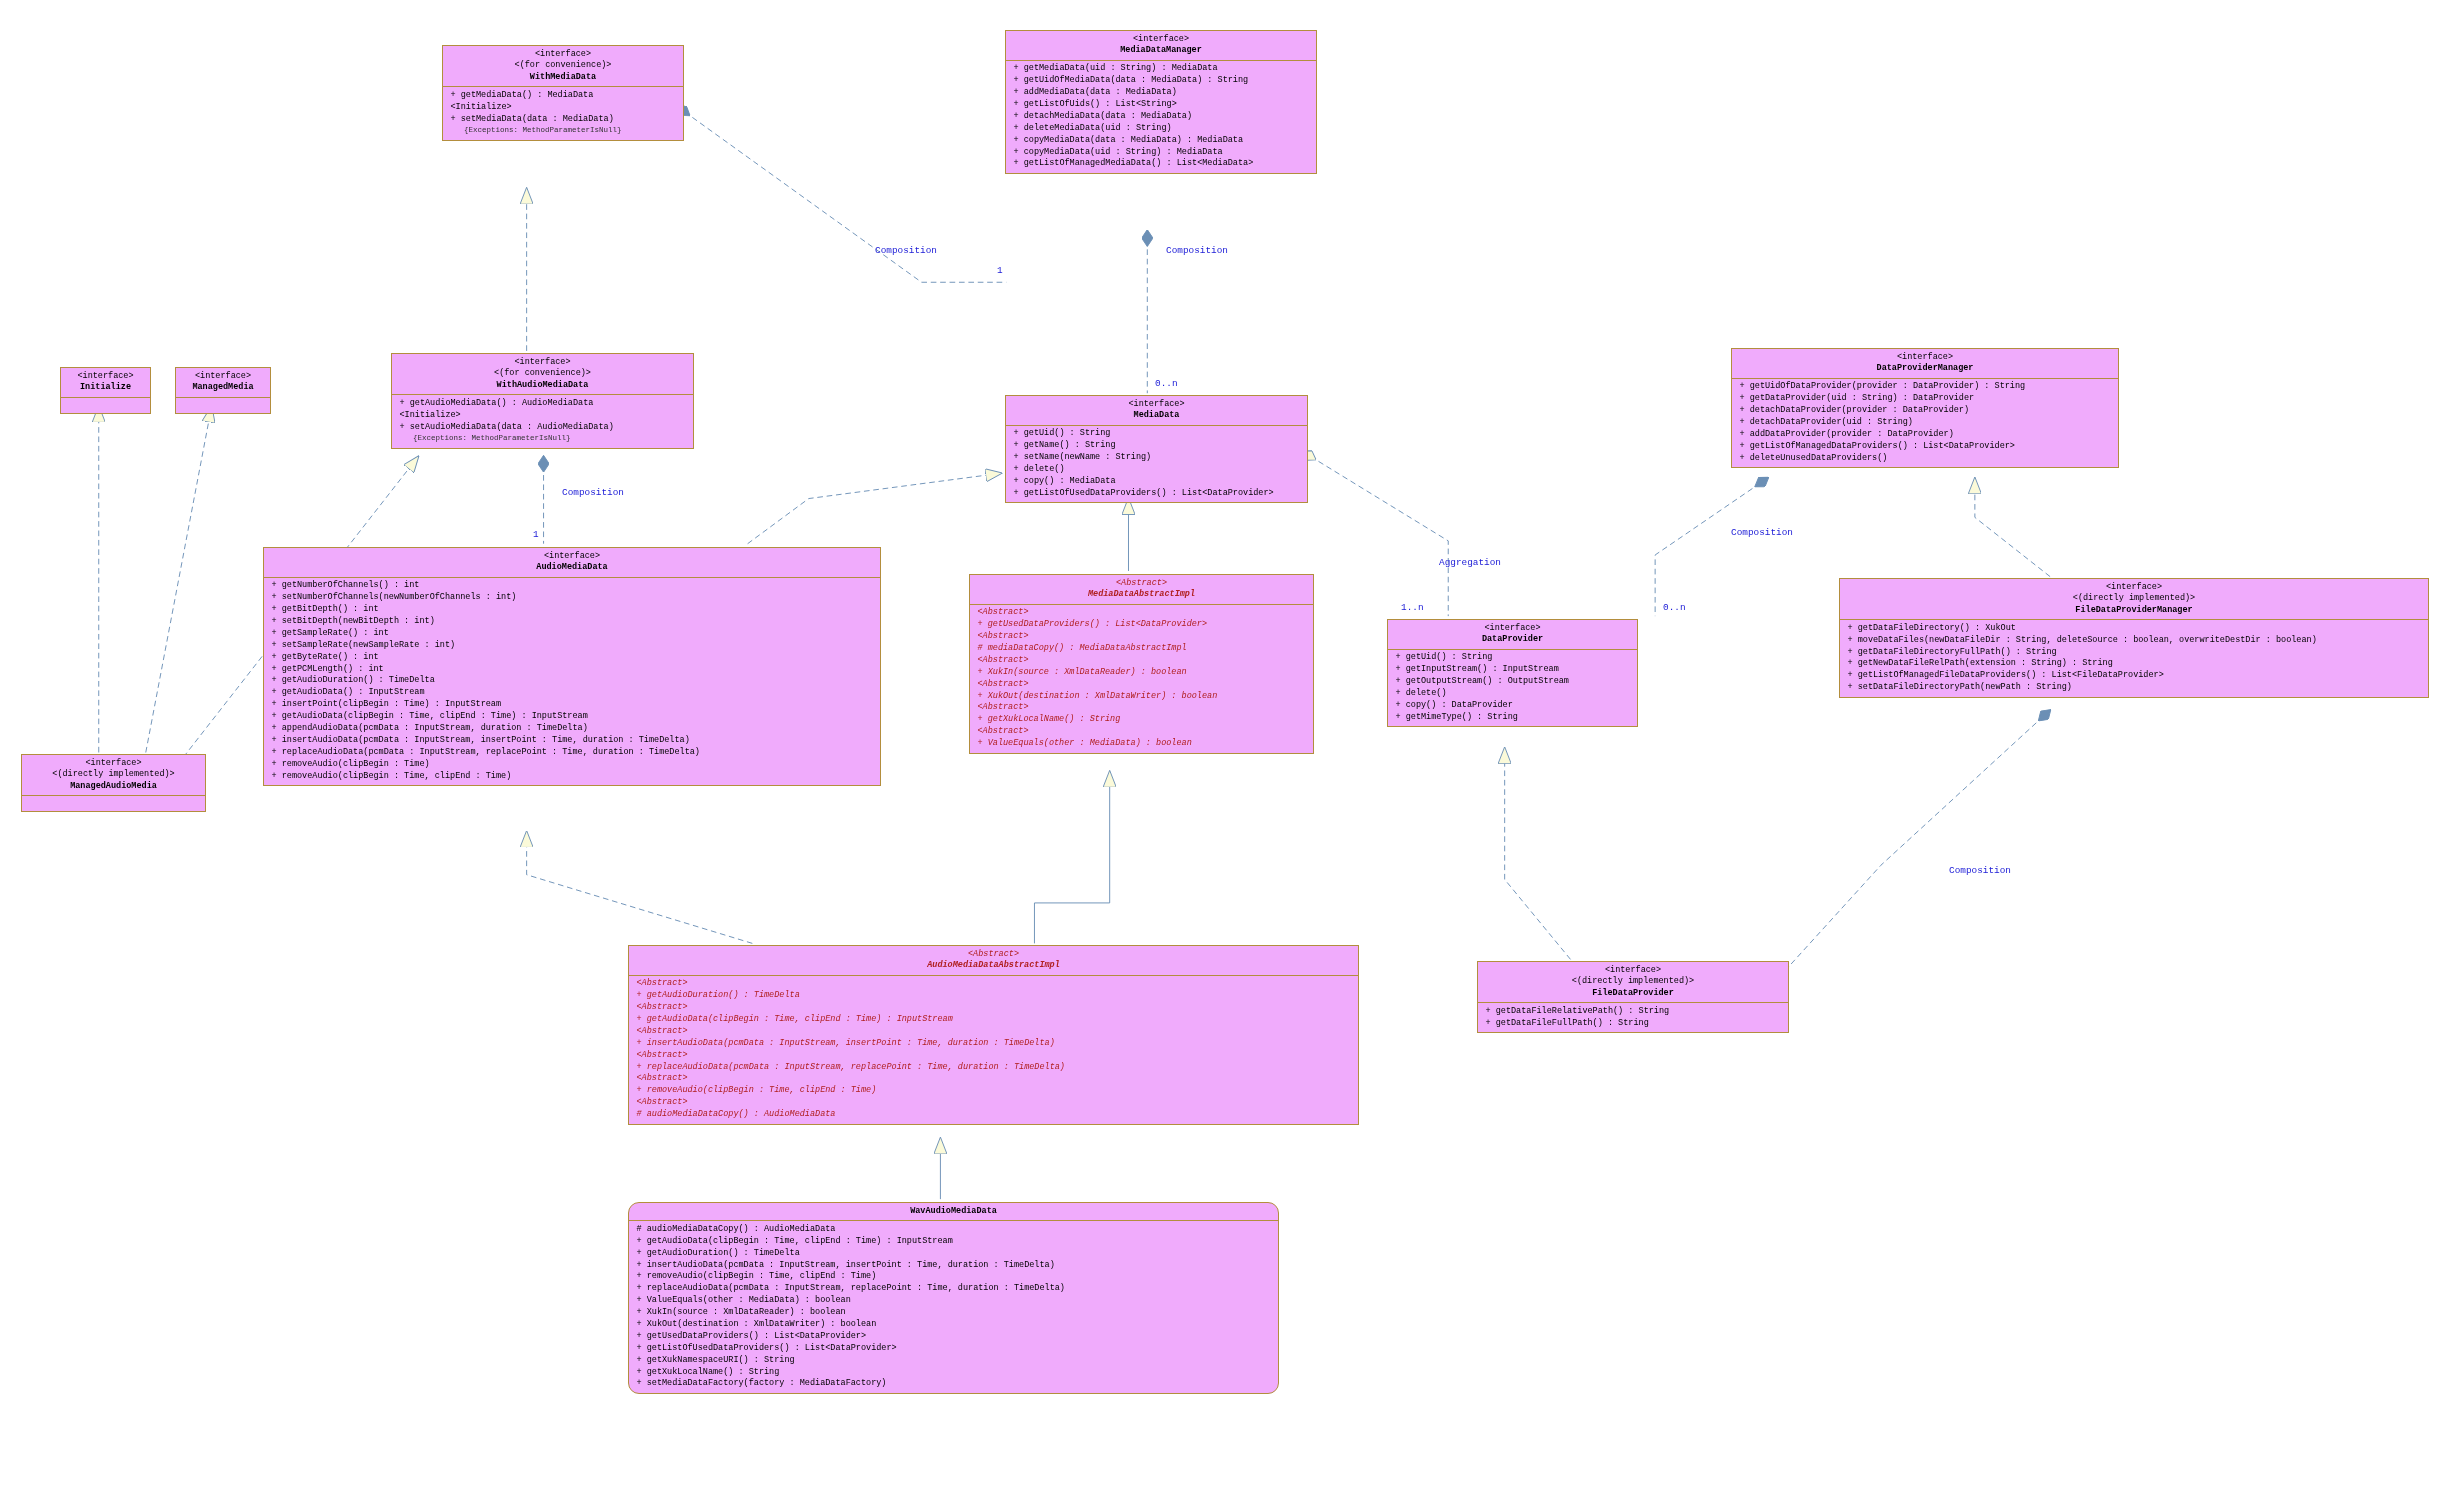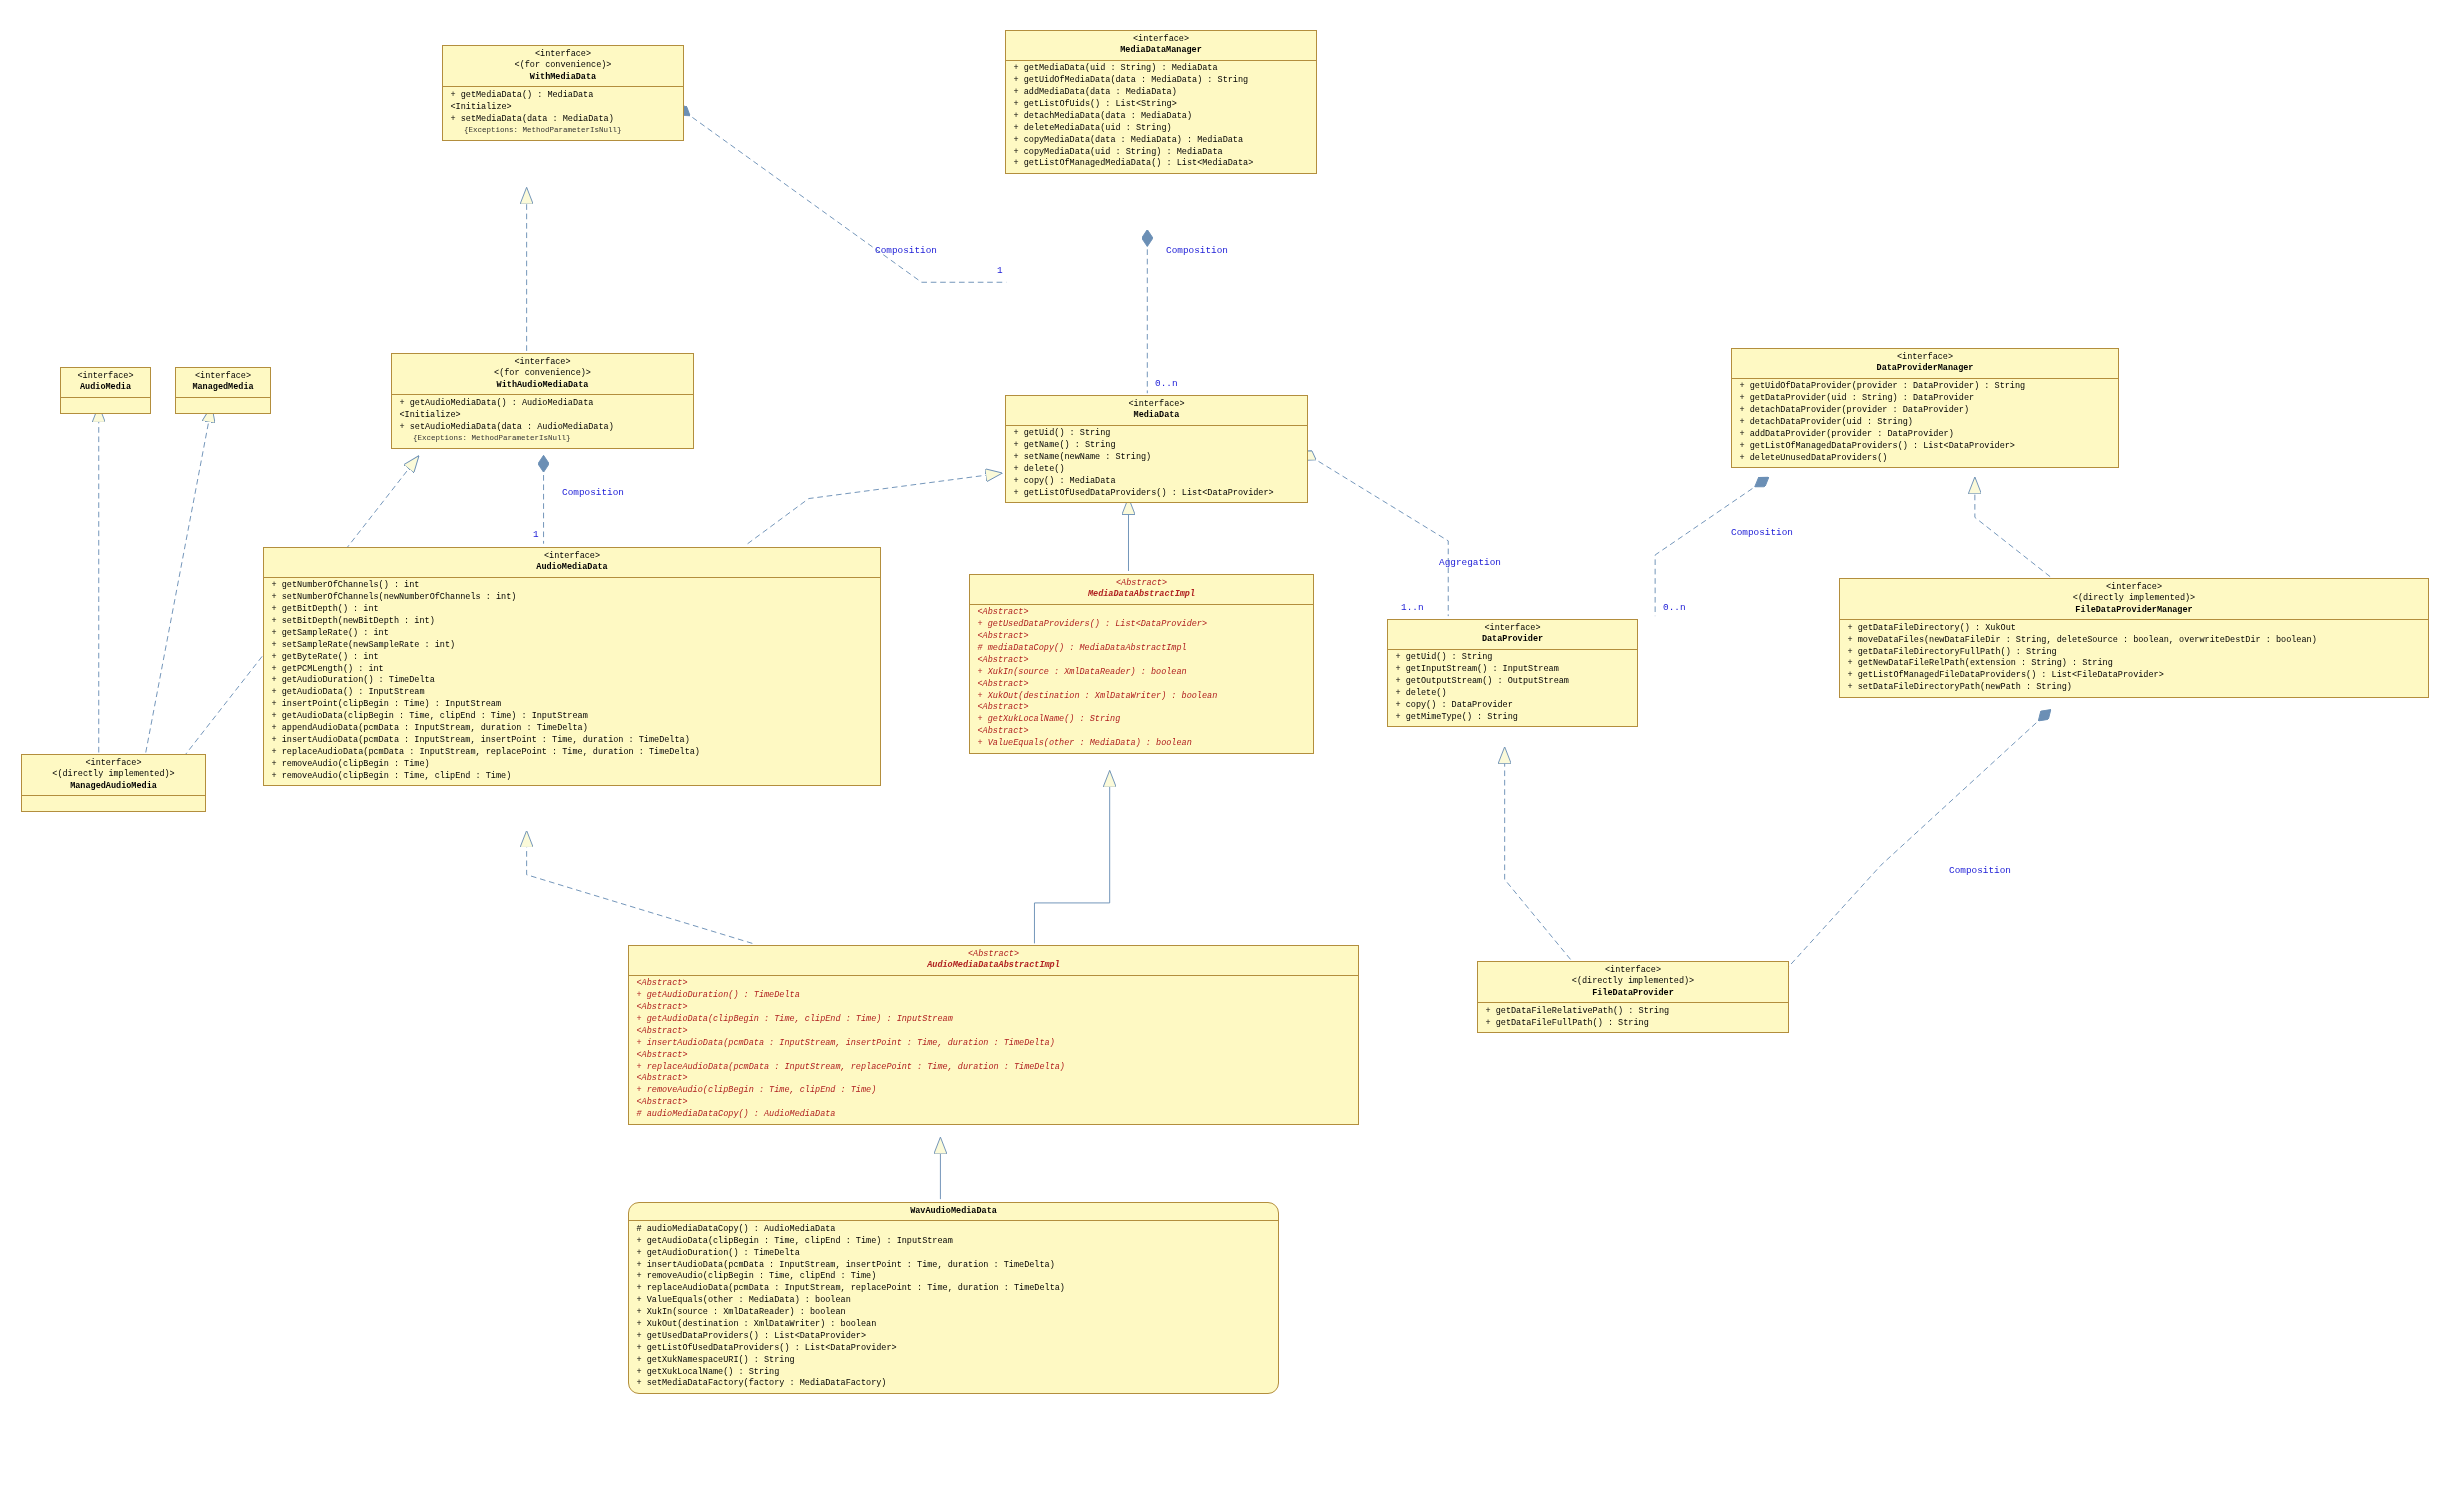--- a/index.html
+++ b/index.html
@@ -7,21 +7,21 @@
     padding: 0;
     background: #ffffff;
     font-family: "Courier New", monospace;
     font-size: 8.5px;
     width: 2462px;
     height: 1504px;
     position: relative;
   }
   .uml-box {
     position: absolute;
-    background: #fef9c3;
+    background: #f0abfc;
     border: 0.9px solid #b38e3d;
     display: flex;
     flex-direction: column;
   }
   .uml-header {
     text-align: center;
     padding: 2.8px 7.5px;
     border-bottom: 0.9px solid #b38e3d;
     line-height: 1.35;
   }
@@ -168,21 +168,21 @@
 <span>+ detachMediaData(data : MediaData)</span>
 <span>+ deleteMediaData(uid : String)</span>
 <span>+ copyMediaData(data : MediaData) : MediaData</span>
 <span>+ copyMediaData(uid : String) : MediaData</span>
 <span>+ getListOfManagedMediaData() : List&lt;MediaData&gt;</span></div>
 </div>
 
 <div class="uml-box" style="left:60px; top:367px; width:89px;">
   <div class="uml-header">
     <div class="uml-stereo">&lt;interface&gt;</div>
-    <div class="uml-name">AudioMedia</div>
+    <div class="uml-name">Initialize</div>
   </div>
   <div class="uml-section uml-empty"></div>
 </div>
 
 <div class="uml-box" style="left:175px; top:367px; width:94px;">
   <div class="uml-header">
     <div class="uml-stereo">&lt;interface&gt;</div>
     <div class="uml-name">ManagedMedia</div>
   </div>
   <div class="uml-section uml-empty"></div>

